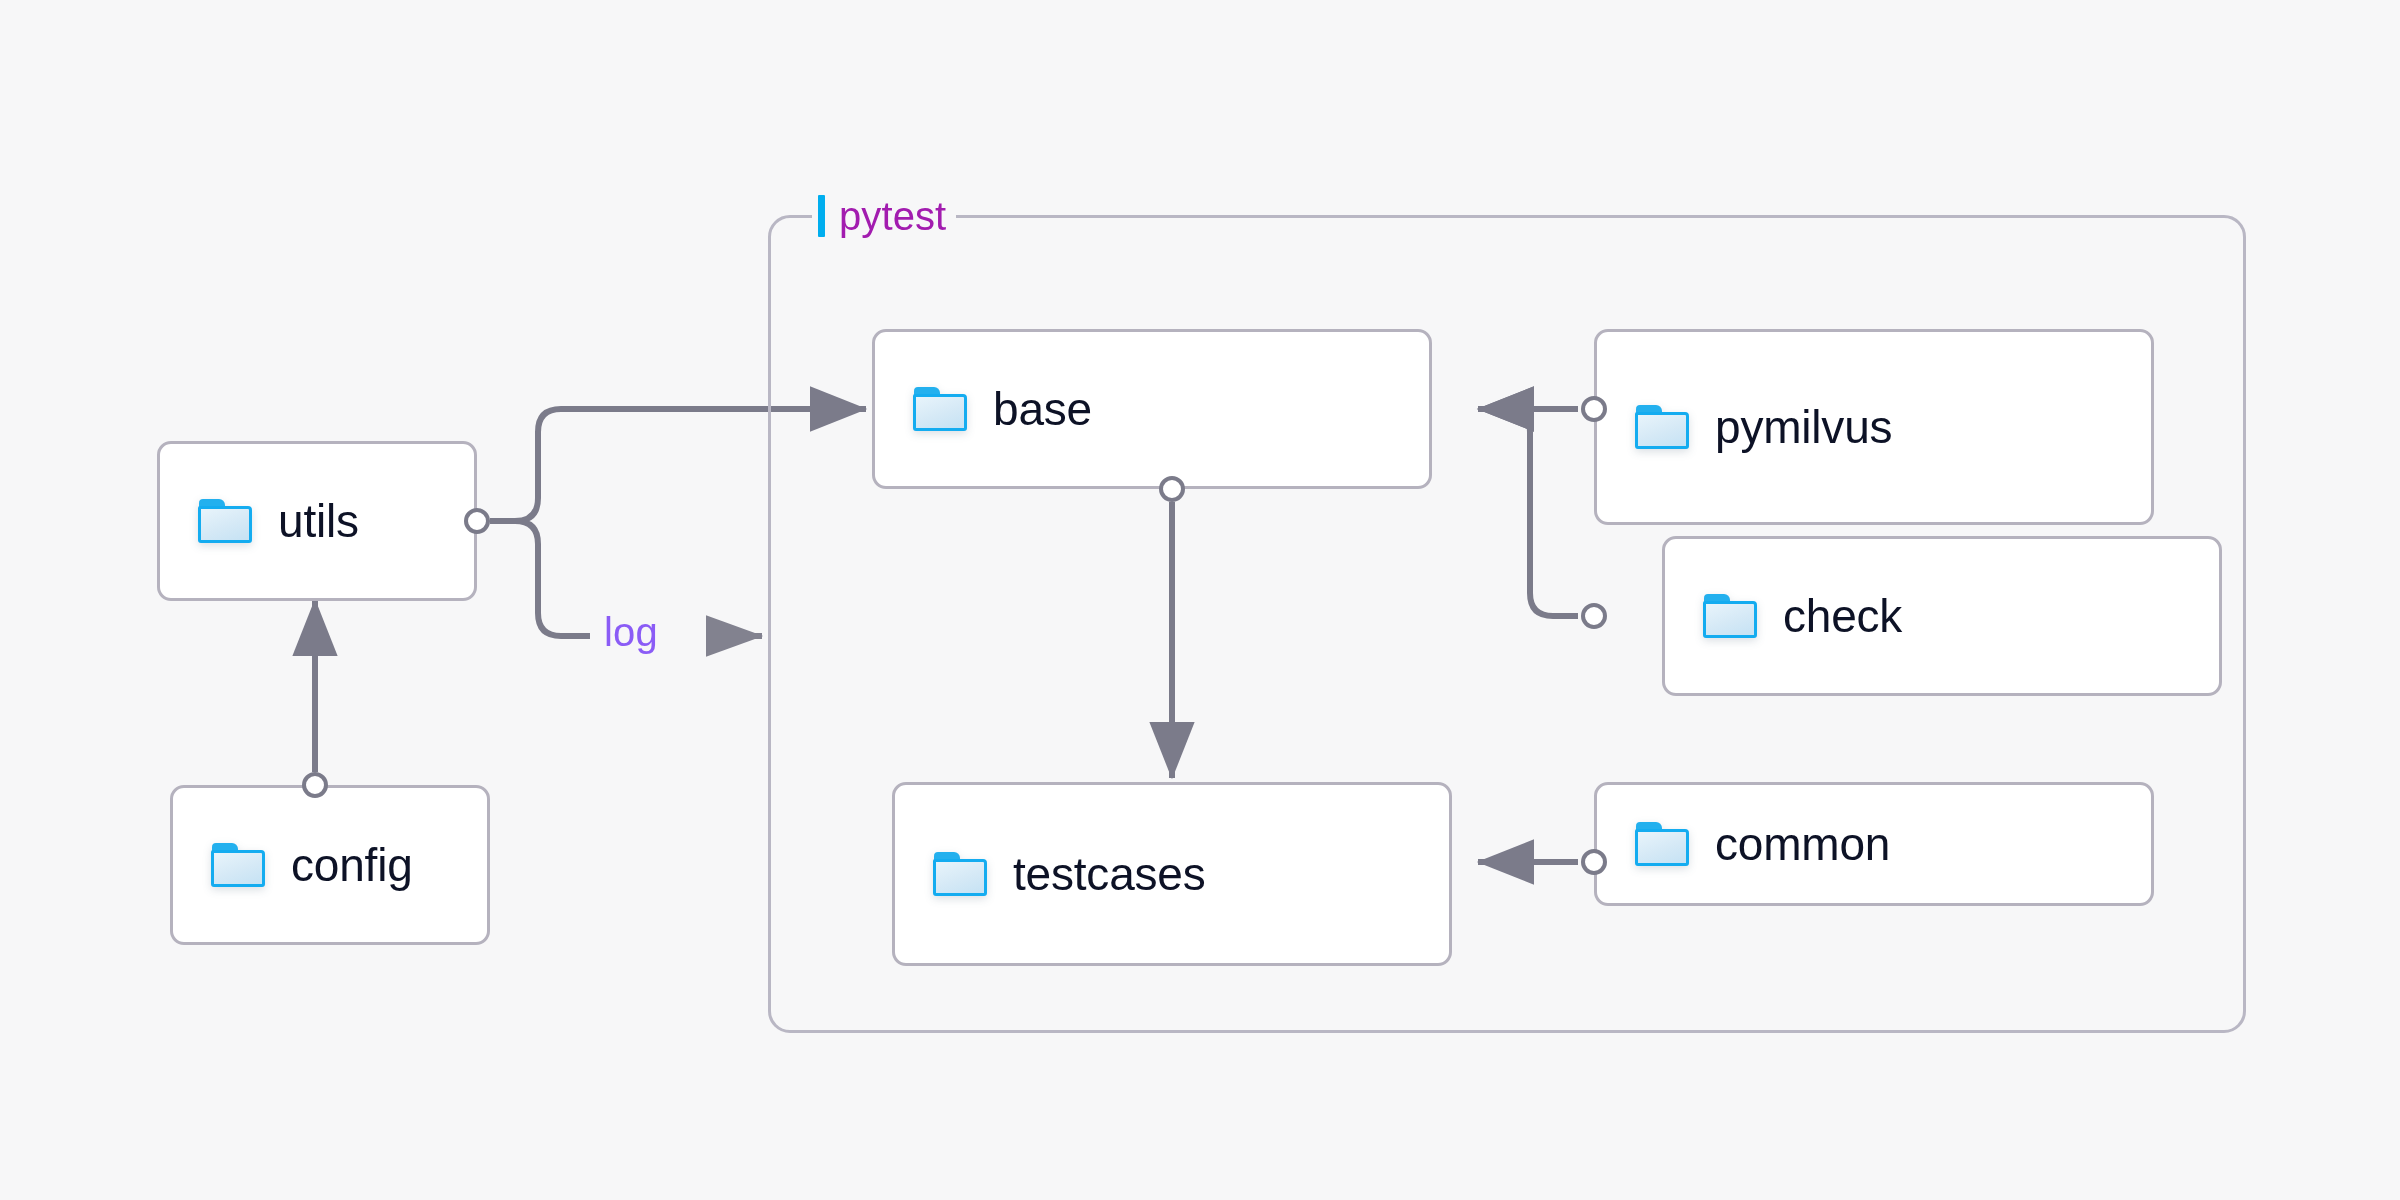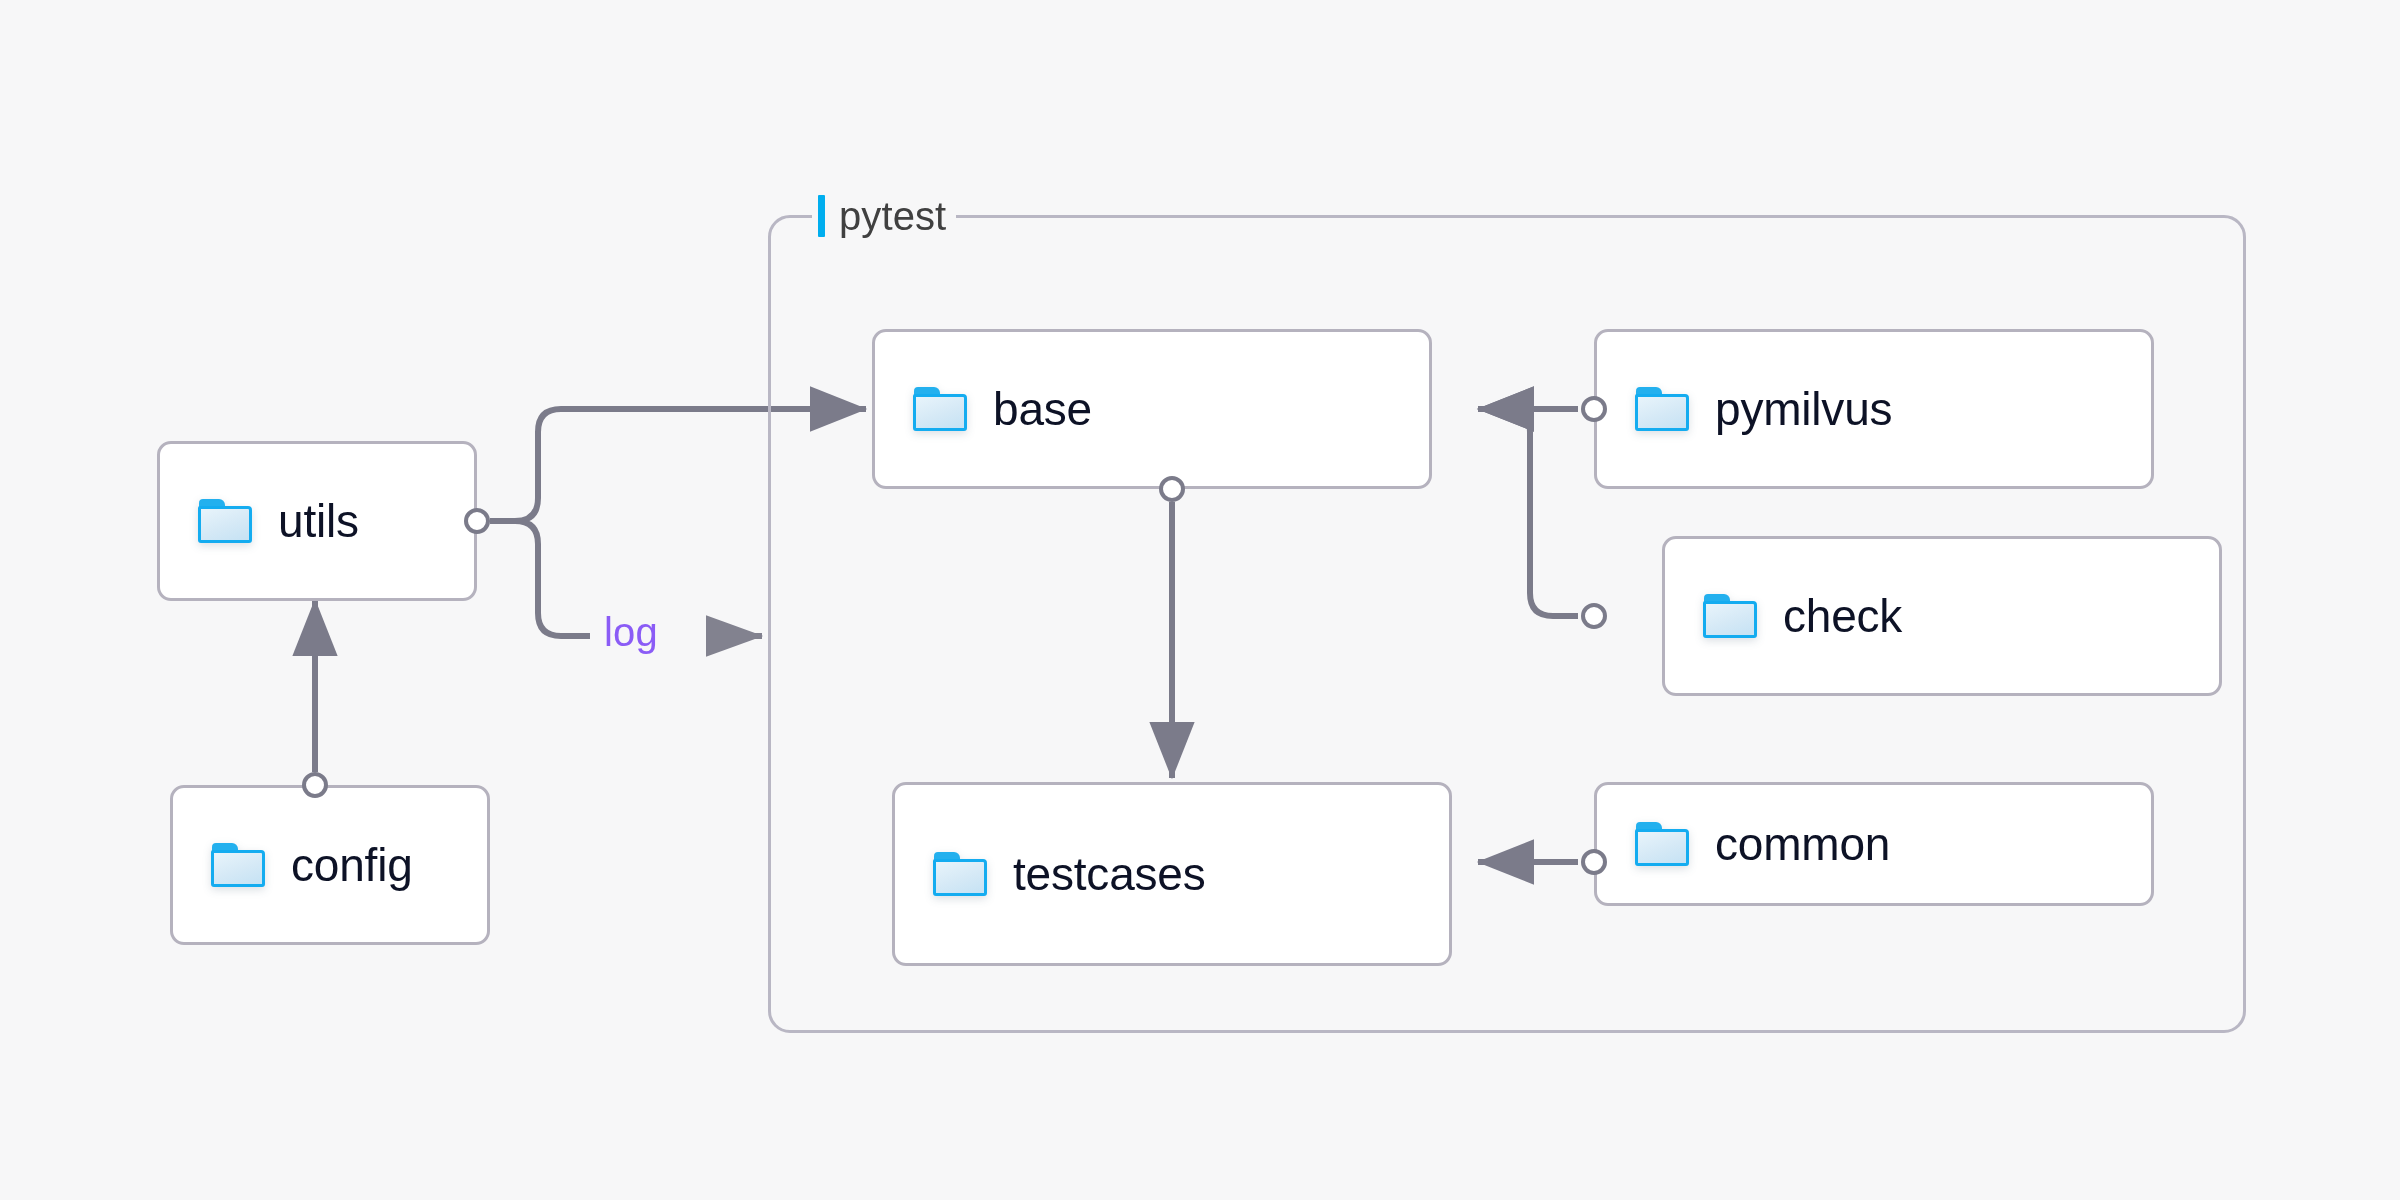--- a/index.html
+++ b/index.html
@@ -44,21 +44,21 @@
   }
   .group-title-bar {
     width: 7px;
     height: 42px;
     background: #00aeef;
     border-radius: 1px;
     flex: none;
   }
   .group-title-text {
     font-size: 40px;
-    color: #404040;
+    color: #a21caf;
     letter-spacing: 0.1px;
     line-height: 1;
   }
 
   
   .node {
     position: absolute;
     background: #ffffff;
     border: 3px solid #b5b2be;
     border-radius: 14px;
@@ -193,21 +193,21 @@
   <span class="port" style="left:1159px; top:476px;"></span>
 
   <div class="node" style="left:892px; top:782px; width:560px; height:184px;">
     <span class="folder-icon">
       <span class="tab"></span>
         <span class="body"></span>
     </span>
     <span class="node-label">testcases</span>
   </div>
 
-  <div class="node" style="left:1594px; top:329px; width:560px; height:160px;">
+  <div class="node" style="left:1594px; top:329px; width:560px; height:196px;">
     <span class="folder-icon">
       <span class="tab"></span>
         <span class="body"></span>
     </span>
     <span class="node-label">pymilvus</span>
   </div>
   <span class="port" style="left:1581px; top:396px;"></span>
 
   <div class="node" style="left:1662px; top:536px; width:560px; height:160px;">
     <span class="folder-icon">

